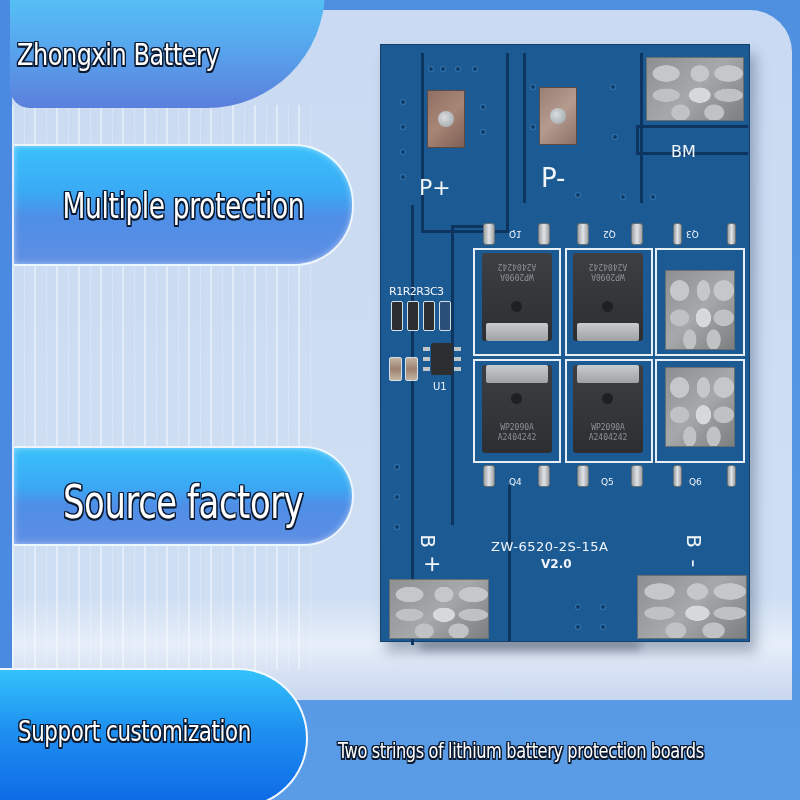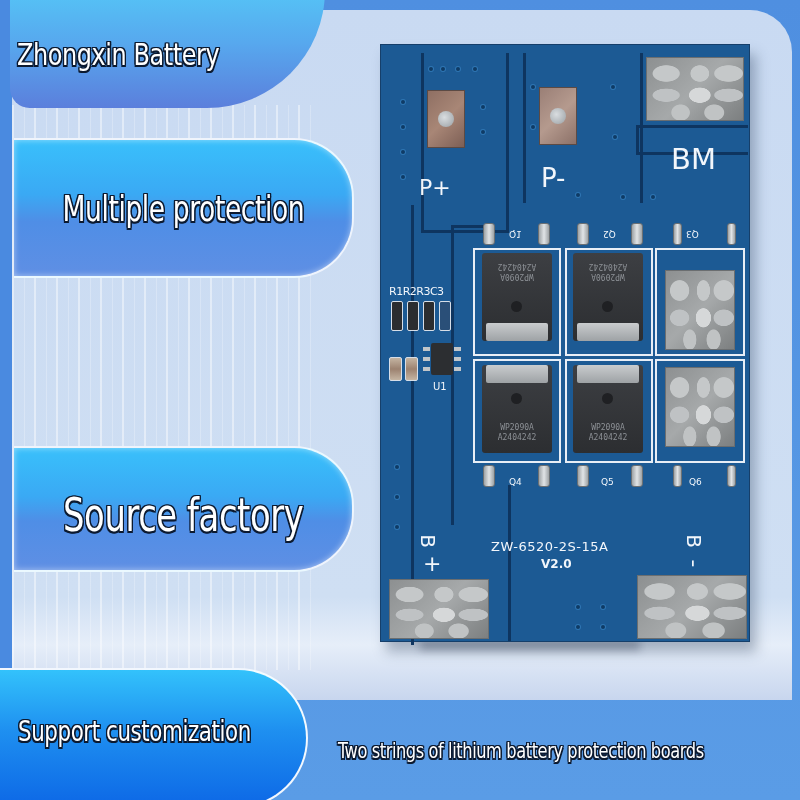--- a/index.html
+++ b/index.html
@@ -47,23 +47,23 @@
 
   .pill {
     position: absolute; left: 14px; width: 340px;
     background: linear-gradient(180deg, #39c0fb 0%, #3aa9f4 40%, #4f8ee6 60%, #5f8fe4 100%);
     border: 2px solid rgba(255,255,255,0.9);
     border-left: none;
     border-radius: 0 60px 60px 0;
     box-shadow: 0 0 6px rgba(255,255,255,0.5) inset;
     display: flex; align-items: center; justify-content: center;
   }
-  .pill-1 { top: 138px; height: 140px; }
+  .pill-1 { top: 144px; height: 122px; }
   .pill-2 { top: 298px; height: 108px; }
-  .pill-3 { top: 446px; height: 126px; }
+  .pill-3 { top: 446px; height: 100px; }
 
   .pill-text-1 { font-size: 36px; transform: scaleX(0.82); }
   .pill-text-2 { font-size: 21px; text-align: center; white-space: normal; line-height: 32px; transform: scaleX(0.85); width: 250px; }
   .pill-text-3 { font-size: 47px; transform: scaleX(0.80); margin-top: 10px; }
 
   .spec-pill {
     position: absolute; left: 26px; top: 572px; width: 318px; height: 90px;
     background: linear-gradient(180deg, #5a8fe8 0%, #3d6fd6 55%, #335fc6 100%);
     border: 3px solid #f3e6b5;
     border-radius: 46px;
@@ -169,21 +169,21 @@
       </div>
 
     <div class="pad-copper" style="left:158px;top:42px;width:38px;height:58px;background:linear-gradient(135deg,#9a7f76,#b59a8e 50%,#8c7168);">
         <div class="pad-hole"></div>
       </div>
 
     <div class="pad-solder" style="left:265px;top:12px;width:98px;height:64px;"></div>
 
     <div class="silk" style="left:38px;top:130px;font-size:22px;">P+</div>
     <div class="silk" style="left:160px;top:118px;font-size:26px;">P-</div>
-    <div class="silk" style="left:290px;top:97px;font-size:29px;">BM</div>
+    <div class="silk" style="left:290px;top:97px;font-size:16px;">BM</div>
 
     <div class="silk" style="left:128px;top:184px;font-size:9px;transform:scaleX(-1) rotate(180deg);">Q1</div>
     <div class="silk" style="left:222px;top:184px;font-size:9px;transform:rotate(180deg);">Q2</div>
     <div class="silk" style="left:305px;top:184px;font-size:9px;transform:rotate(180deg);">Q3</div>
 
     <div class="lead" style="left:102px;top:178px;"></div>
     <div class="lead" style="left:157px;top:178px;"></div>
     <div class="lead" style="left:196px;top:178px;"></div>
     <div class="lead" style="left:250px;top:178px;"></div>
     <div class="lead" style="left:292px;top:178px;width:9px;"></div>

